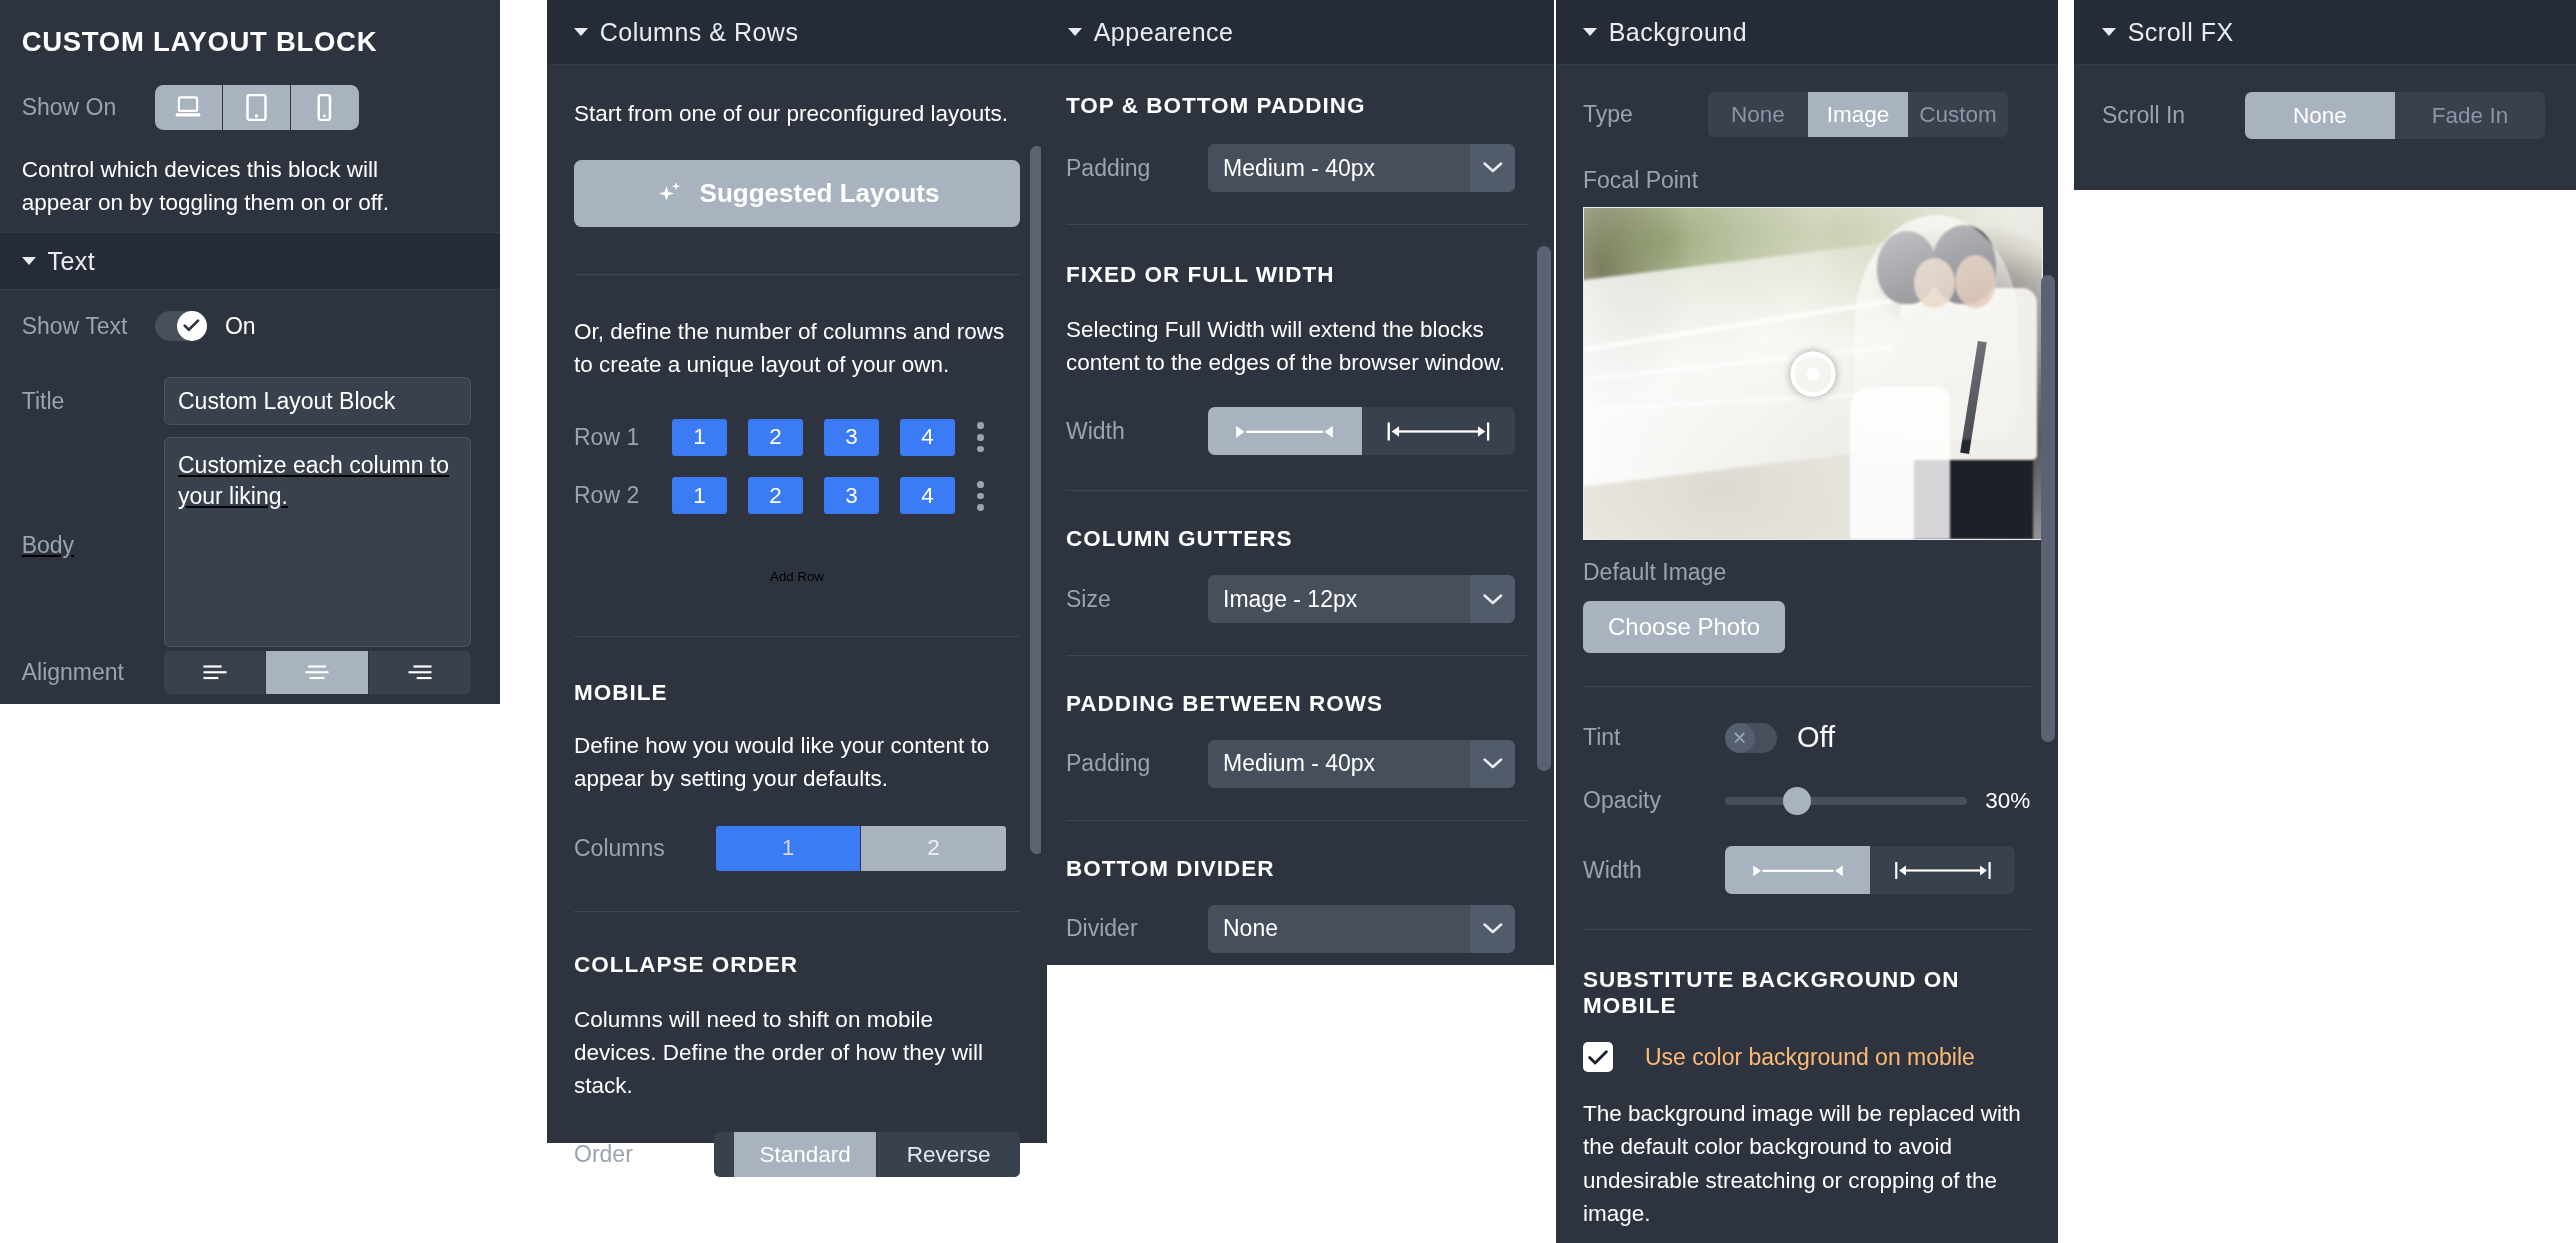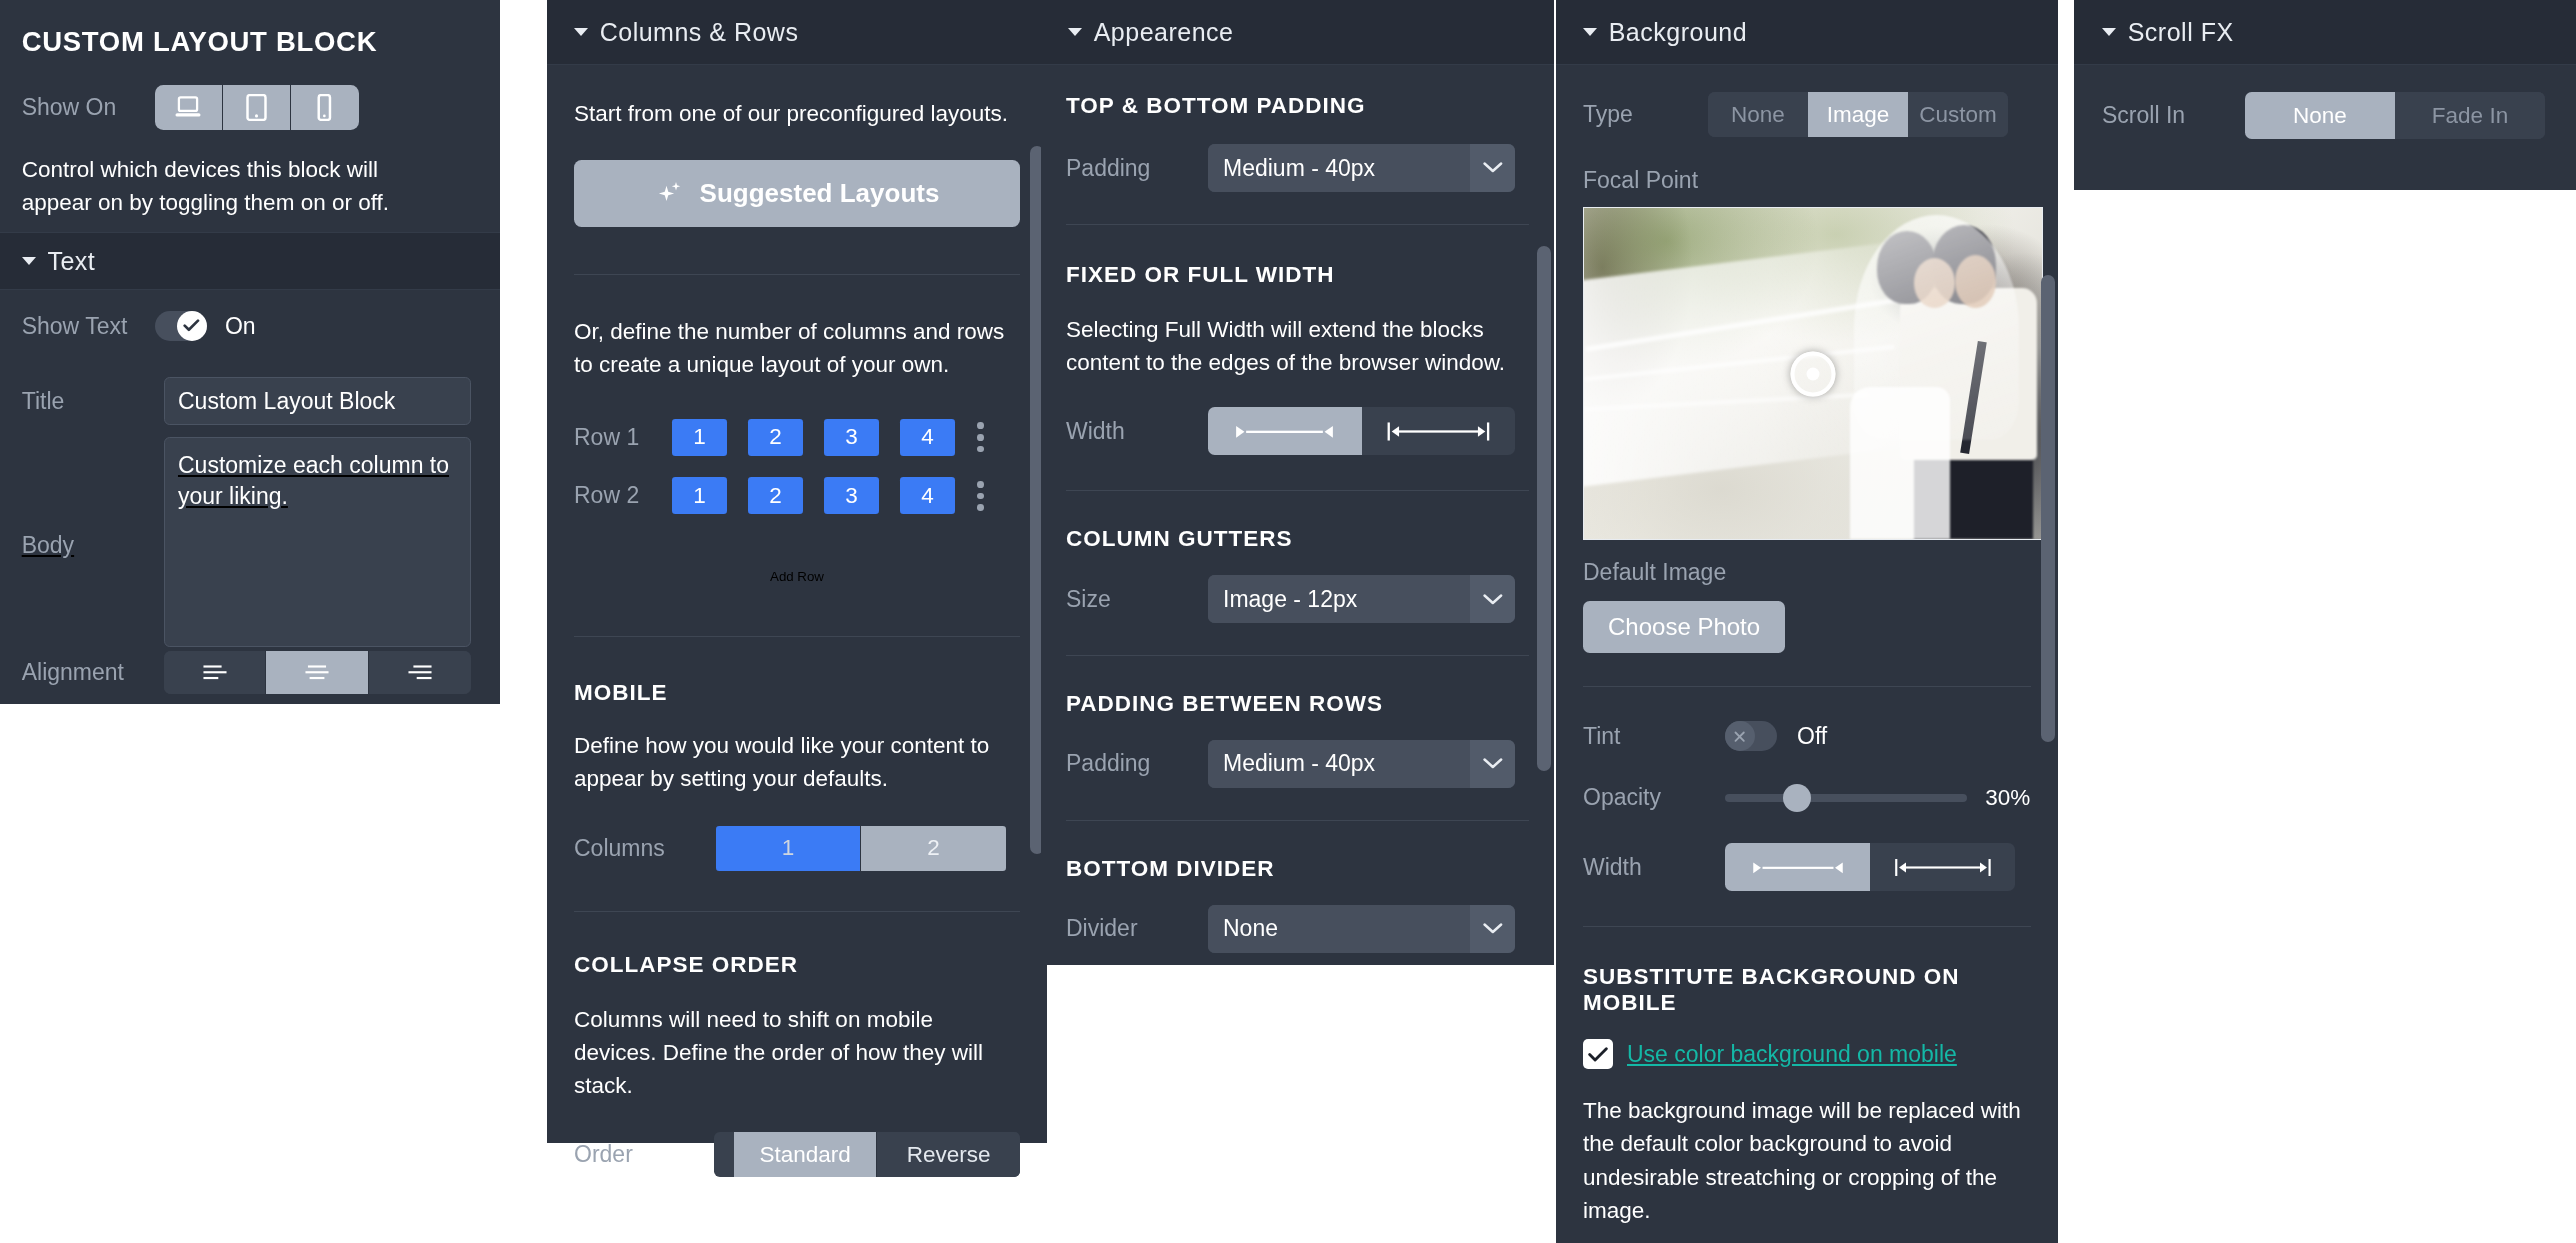--- a/index.html
+++ b/index.html
@@ -439,21 +439,21 @@
 
     <div class="row" style="margin-top:35px;">
       <div class="label" style="width:142px;">Tint</div>
       <div class="tog off">
         <div class="knob">
           <svg width="13.3" height="13.3" viewBox="0 0 16 16">
             <path d="M3 3 L13 13 M13 3 L3 13" stroke="#9aa3b0" stroke-width="2.2" stroke-linecap="round"></path>
           </svg>
         </div>
       </div>
-      <div style="color:#fff;font-size:23px;margin-left:20px;">Off</div>
+      <div style="color:#fff;font-size:29px;margin-left:20px;">Off</div>
     </div>
 
     <div class="row" style="margin-top:33px;">
       <div class="label" style="width:142px;">Opacity</div>
       <div style="width:242px;position:relative;">
         <div class="slider-track">
           <div class="slider-knob" style="left:24%;"></div>
         </div>
       </div>
       <div style="color:#fff;font-size:22.5px;margin-left:18.3px;">30%</div>
@@ -484,21 +484,21 @@
     <div class="divider" style="margin-top:35px;"></div>
 
     <div class="sectionhead" style="margin-top:37px;">SUBSTITUTE BACKGROUND ON MOBILE</div>
 
     <div class="row" style="margin-top:23px;align-items:center;">
       <div class="checkbox">
         <svg width="20" height="15" viewBox="0 0 24 18">
           <path d="M2 9 L8.5 15.5 L22 2" fill="none" stroke="#1c2029" stroke-width="3.4" stroke-linecap="round" stroke-linejoin="round"></path>
         </svg>
       </div>
-      <div style="color:#14b8a6;font-size:23px;margin-left:14px;text-decoration:underline;">Use color background on mobile</div>
+      <div style="color:#fdba74;font-size:23px;margin-left:32px;">Use color background on mobile</div>
     </div>
 
     <div class="para" style="margin-top:25px;">The background image will be replaced with the default color background to avoid undesirable streatching or cropping of the image.</div>
   </div>
 
   <div class="scrollbar" style="right:3.3px;top:275px;height:467px;"></div>
 </div>
 
 <div class="panel" style="left:2074px;top:0;width:502px;height:190px;">
 

